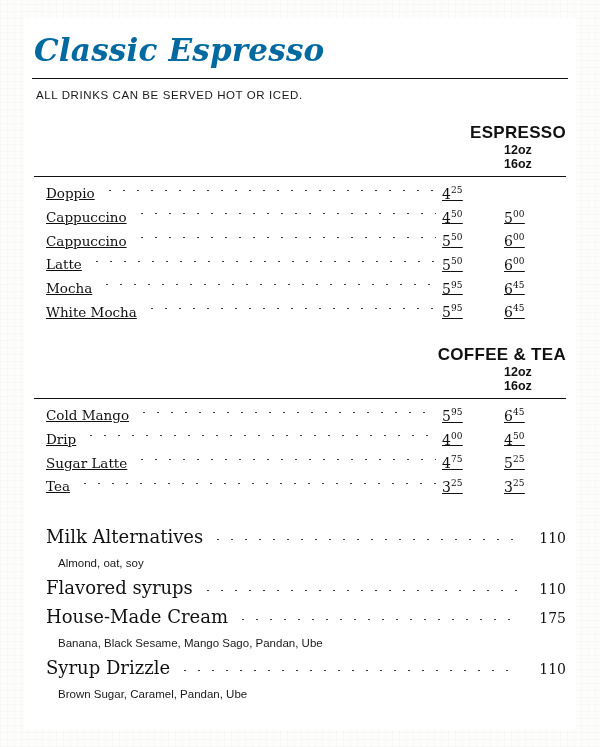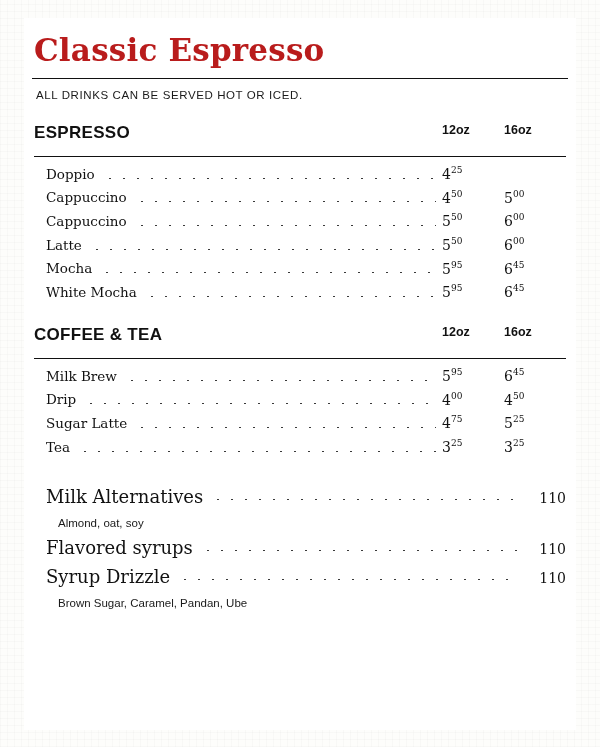--- a/index.html
+++ b/index.html
@@ -41,45 +41,48 @@
     position: relative;
   }
 
   
   .title {
     font-family: "DejaVu Serif", serif;
     font-size: 31px;
     font-weight: 700;
     letter-spacing: 0.2px;
     margin: 6px 0 0 6px;
-    color: #b91c1c;
+    color: #0369a1;
+    font-style: italic;
   }
   .title-rule {
     border-bottom: 1.6px solid #111;
     margin: 10px 4px 0 4px;
   }
   .subtitle {
     font-family: "Liberation Sans", sans-serif;
     font-size: 11.5px;
     letter-spacing: 0.6px;
     margin: 10px 0 0 8px;
     color: #1a1a1a;
   }
 
   
   .section {
     margin-top: 22px;
     padding: 0 6px;
   }
   .section-head {
     display: flex;
+    align-items: flex-end;
     justify-content: flex-start;
     position: relative;
-    padding-bottom: 13px;
+    padding-bottom: 5px;
     border-bottom: 1.4px solid #111;
+    flex-direction: column;
   }
   .section-title {
     font-family: "Liberation Sans", sans-serif;
     font-size: 17px;
     font-weight: 700;
     letter-spacing: 0.3px;
     flex: 1 1 auto;
   }
   .col-head {
     font-family: "Liberation Sans", sans-serif;
@@ -88,22 +91,23 @@
     width: 62px;
     text-align: left;
   }
 
   
   .rows {
     margin-top: 4px;
   }
   .row {
     display: flex;
-    align-items: flex-end;
+    align-items: center;
     padding: 4px 0 3px 0;
+    text-decoration: underline;
   }
   .item-name {
     font-family: "DejaVu Serif", serif;
     font-size: 13.5px;
     white-space: nowrap;
     padding-left: 12px;
   }
   .dots {
     flex: 1 1 auto;
     margin: 0 6px 0 8px;
@@ -229,21 +233,21 @@
 
     <div class="section">
       <div class="section-head">
         <div class="section-title">COFFEE &amp; TEA</div>
         <div class="col-head">12oz</div>
         <div class="col-head">16oz</div>
       </div>
       <div class="rows">
 
         <div class="row">
-          <span class="item-name">Milk Brew</span>
+          <span class="item-name">Cold Mango</span>
           <span class="dots"></span>
           <span class="price"><span>5</span><span class="cents">95</span></span>
           <span class="price"><span>6</span><span class="cents">45</span></span>
         </div>
 
         <div class="row">
           <span class="item-name">Drip</span>
           <span class="dots"></span>
           <span class="price"><span>4</span><span class="cents">00</span></span>
           <span class="price"><span>4</span><span class="cents">50</span></span>
@@ -279,20 +283,28 @@
         </div>
 
         <div class="addon-block">
           <div class="addon-row">
             <span class="addon-name">Flavored syrups</span>
             <span class="dots"></span>
             <span class="addon-price"><span>1</span><span class="cents">10</span></span>
           </div>
         </div>
 
+        <div class="addon-block">
+          <div class="addon-row">
+            <span class="addon-name">House-Made Cream</span>
+            <span class="dots"></span>
+            <span class="addon-price"><span>1</span><span class="cents">75</span></span>
+          </div>
+          <div class="addon-desc">Banana, Black Sesame, Mango Sago, Pandan, Ube</div>
+        </div>
 
         <div class="addon-block">
           <div class="addon-row">
             <span class="addon-name">Syrup Drizzle</span>
             <span class="dots"></span>
             <span class="addon-price"><span>1</span><span class="cents">10</span></span>
           </div>
           <div class="addon-desc">Brown Sugar, Caramel, Pandan, Ube</div>
         </div>
 

